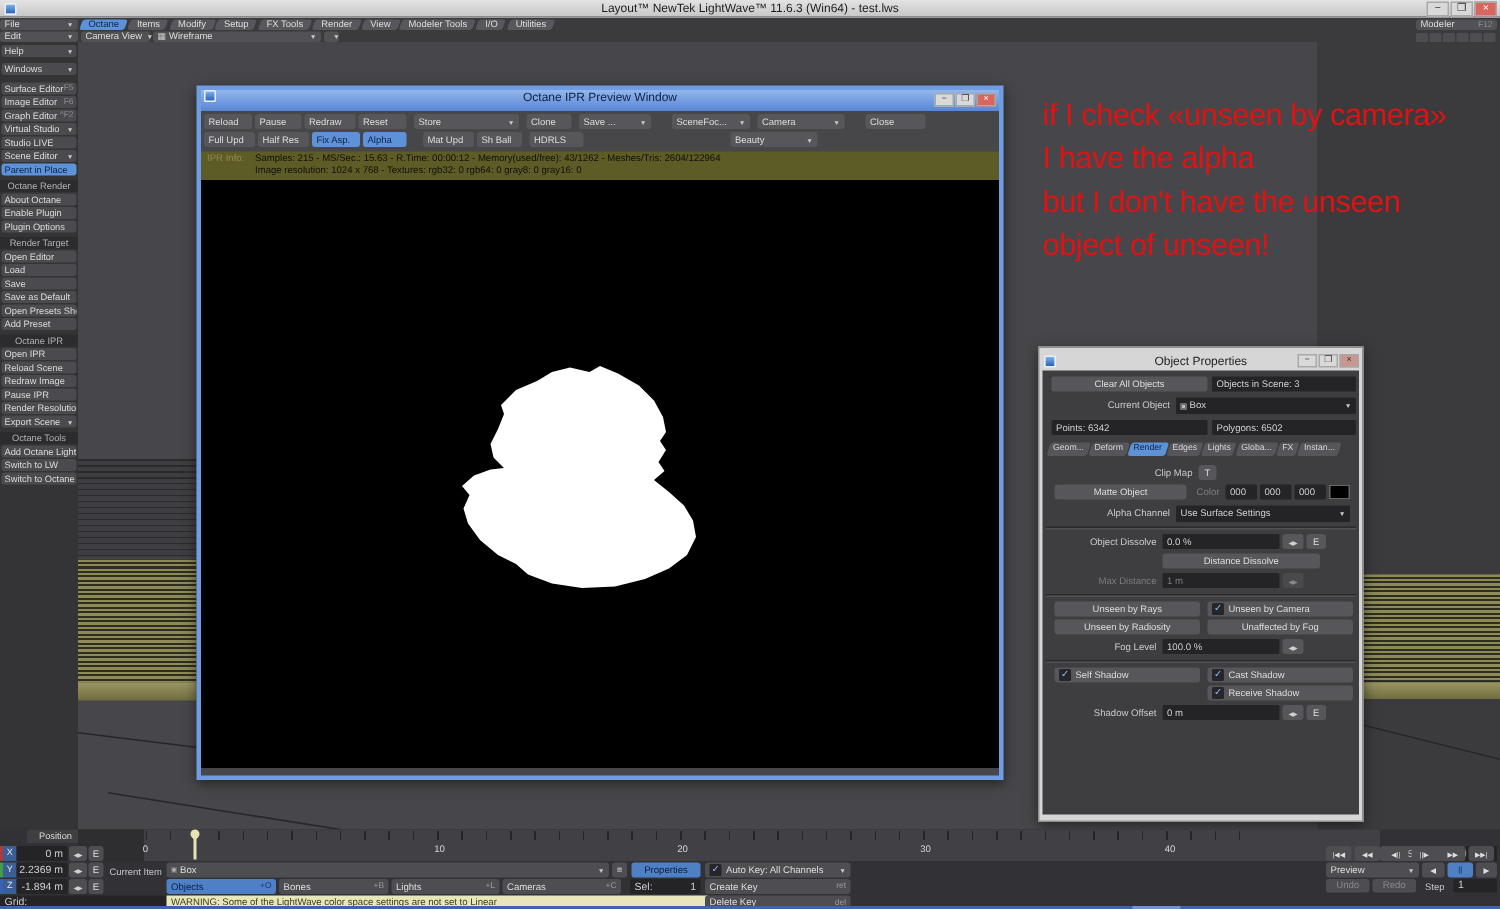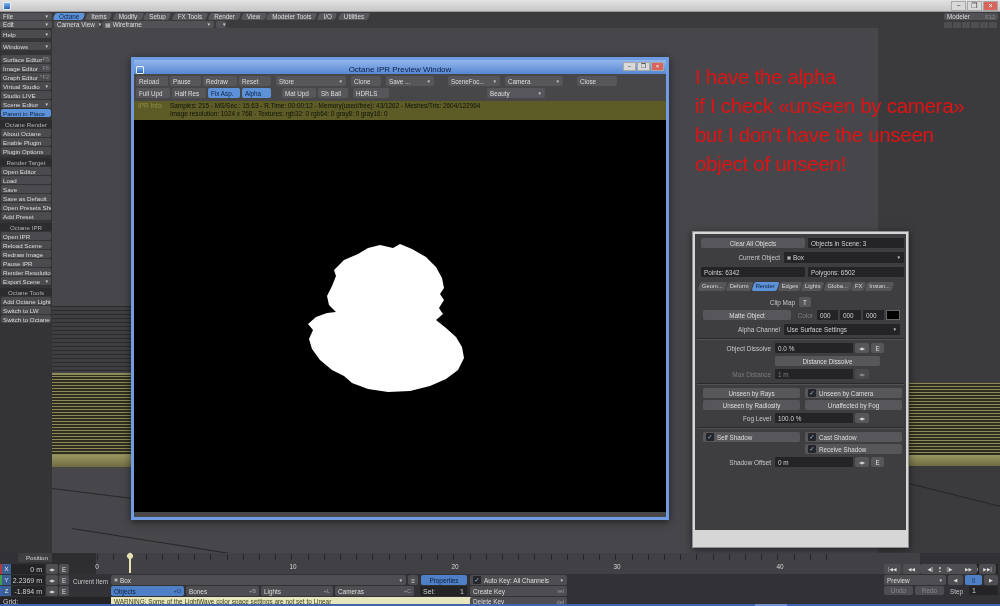--- a/index.html
+++ b/index.html
@@ -32,21 +32,21 @@
 .sb-head{height:8px;margin:3px 0 0;color:#b2b2b6;font-size:6.2px;display:flex;align-items:center;justify-content:center;background:#2c2c2f}
 
 .viewport{position:absolute;left:52px;top:28px;width:948px;height:525px;background:#47474b}
 .vp-dark{position:absolute;left:826px;top:0;width:122px;height:525px;background:#3b3b3e}
 .wf-dark{background:repeating-linear-gradient(180deg,#2b2b2e 0 1px,#3e3e42 1px 4px)}
 .wf-olive{background:repeating-linear-gradient(180deg,#8d8a58 0 1.5px,#2e2e20 1.5px 3px)}
 .wf-solid{background:linear-gradient(#9a9662,#6f6c40)}
 .diag{position:absolute;height:1px;background:#27272a;transform-origin:left center}
 
 .ipr{position:absolute;left:131px;top:57px;width:538px;height:463px;border:3px solid #6f9ce2;background:#47474a;box-shadow:0 2px 8px rgba(0,0,0,.55)}
-.ipr-title{height:14px;background:linear-gradient(#93b7ec,#5786d4);display:flex;align-items:flex-end;position:relative}
+.ipr-title{height:14px;background:linear-gradient(#93b7ec,#5786d4);display:flex;align-items:flex-start;position:relative}
 .ipr-title .title{position:absolute;left:0;right:0;text-align:center;font-size:8px;color:#0c2148}
 .ipr-title .tbtn{width:13px;height:9px;font-size:6px;line-height:7px}
 .ipr-tools{padding:2px 2px 1px;background:#47474a}
 .trow{display:flex;align-items:center;margin-bottom:2px}
 .btn{height:10px;background:#57575b;border-radius:2px;color:#dedede;font-size:6.3px;display:flex;align-items:center;padding:0 3px;margin-right:2px;white-space:nowrap;overflow:hidden}
 .btn.blue{background:#5e92d8;color:#0d2244}
 .iprinfo{background:#5d5c27;color:#11110a;display:flex;padding:1px 0 2px;font-size:6.4px;line-height:8px}
 .iprinfo .lbl{width:36px;flex:none;color:#8f8c4a;padding-left:4px}
 .render{position:relative;background:#000;height:392px;overflow:hidden}
 
@@ -88,20 +88,21 @@
 .taskbar i{position:absolute;left:755px;width:32px;height:2px;background:#7192cf}
 .micon{width:8px;height:6px;background:#4e4e52;border-radius:1px;margin-right:1px}
 .gridicon::before{content:"▦";font-size:6px;margin-right:2px;color:#c9c9c9}
 .itemdot{width:4px;height:4px;background:#bcbcbe;border:1px solid #6d6d70;margin-right:2px;flex:none}
 </style>
 </head>
 <body>
 
 <div class="titlebar">
   <span class="appicon"></span>
+  <span class="title">Layout™ NewTek LightWave™ 11.6.3 (Win64) - test.lws</span>
   <span class="wbtns">
     <span class="tbtn">−</span>
     <span class="tbtn">❐</span>
     <span class="tbtn close">×</span>
   </span>
 </div>
 
 <div class="menurow" style="top:12px">
   <div class="mbtn dd" style="width:52px">File</div>
   <div style="width:2px"></div>
@@ -222,22 +223,22 @@
   <div class="abs wf-solid" style="left:0;top:427px;width:79px;height:12px"></div>
   <div class="diag" style="left:0;top:460px;width:100px;transform:rotate(7deg)"></div>
   <div class="diag" style="left:20px;top:500px;width:160px;transform:rotate(9deg)"></div>
 
   <div class="abs wf-olive" style="left:857px;top:355px;width:91px;height:72px"></div>
   <div class="abs wf-solid" style="left:857px;top:427px;width:91px;height:11px"></div>
   <div class="diag" style="left:857px;top:455px;width:95px;transform:rotate(14deg)"></div>
 </div>
 
 <div class="note">
+  <div>if I check «unseen by camera»</div>
   <div>I have the alpha</div>
-  <div>if I check «unseen by camera»</div>
   <div>but I don't have the unseen</div>
   <div>object of unseen!</div>
 </div>
 
 <div class="ipr">
   <div class="ipr-title">
     <span class="appicon" style="margin-left:2px"></span>
     <span class="title">Octane IPR Preview Window</span>
     <span class="wbtns" style="top:2px">
       <span class="tbtn">−</span>
@@ -277,20 +278,29 @@
     </span>
   </div>
   <div class="render">
     <svg width="190" height="155" viewBox="0 0 190 155" style="position:absolute;left:162px;top:120px">
       <path fill="#ffffff" d="M62,14 L72,8 L84,5 L97,8 L104,4 L116,9 L130,17 L140,27 L146,38 L148,48 L144,54 L148,60 L143,68 L147,74 L140,80 L150,88 L160,97 L166,107 L168,118 L162,130 L150,139 L134,146 L114,151 L92,152 L72,149 L56,143 L48,136 L36,130 L24,120 L16,109 L13,99 L17,90 L12,84 L20,77 L31,73 L40,72 L33,65 L31,56 L36,46 L40,36 L38,30 L48,20 Z"></path>
     </svg>
   </div>
 </div>
 
 <div class="op">
+  <div class="op-title">
+    <span class="appicon" style="margin-left:1px"></span>
+    <span class="title">Object Properties</span>
+    <span class="wbtns" style="position:static;margin-left:auto;display:flex;gap:1px">
+      <span class="tbtn">−</span>
+      <span class="tbtn">❐</span>
+      <span class="tbtn" style="background:#c99790">×</span>
+    </span>
+  </div>
   <div class="op-body">
     <div class="btn abs" style="left:6px;top:4px;width:104px;justify-content:center">Clear All Objects</div>
     <div class="fld abs" style="left:113px;top:4px;width:96px;height:10px">Objects in Scene: 3</div>
     <div class="lab" style="left:0;top:20px;width:85px">Current Object</div>
     <div class="fld dd abs" style="left:89px;top:18px;width:120px;height:11px">
         <span class="itemdot"></span>
         <span>Box</span>
       </div>
     <div class="fld abs" style="left:6px;top:33px;width:104px;height:10px">Points: 6342</div>
     <div class="fld abs" style="left:113px;top:33px;width:96px;height:10px">Polygons: 6502</div>

